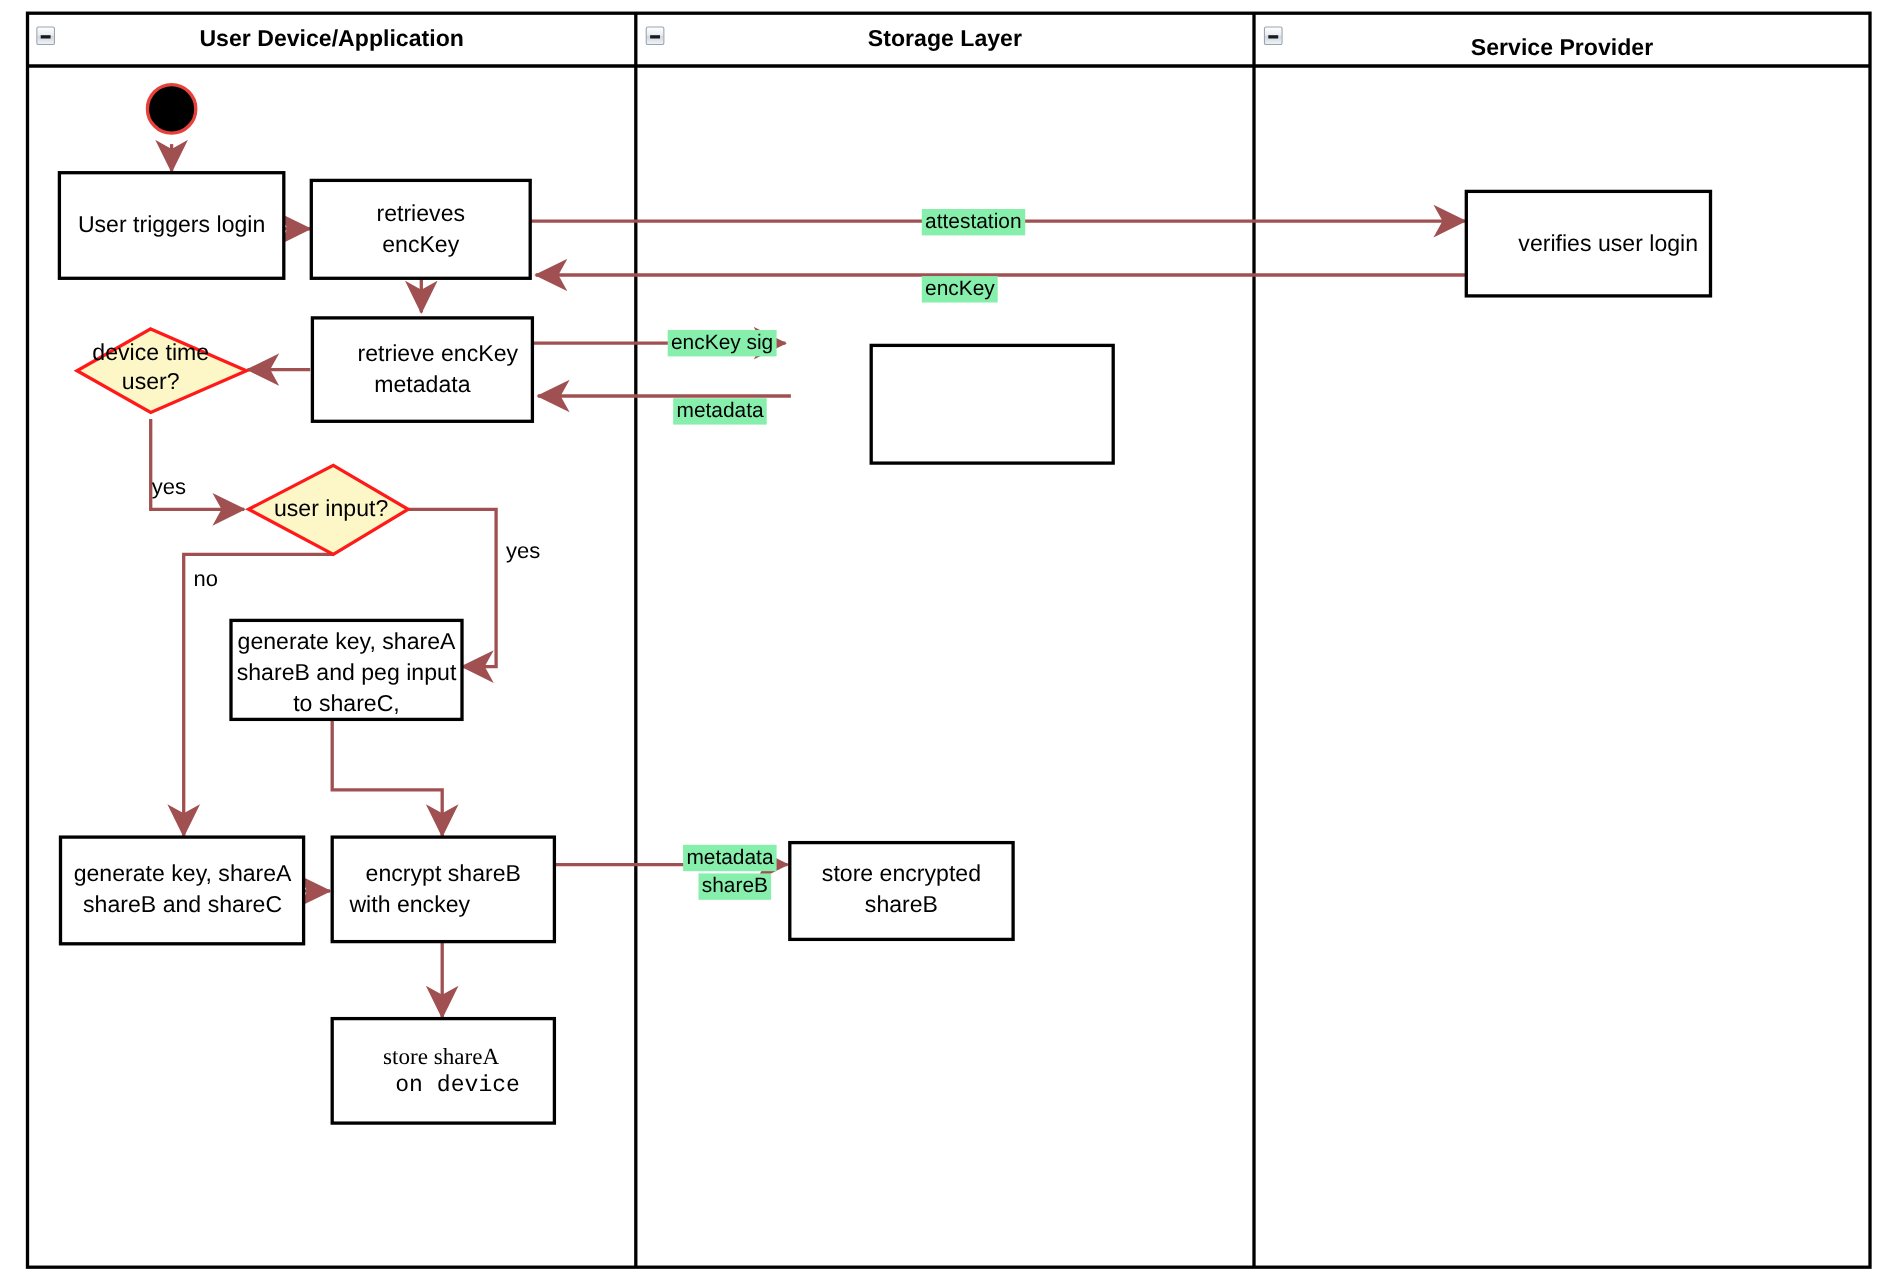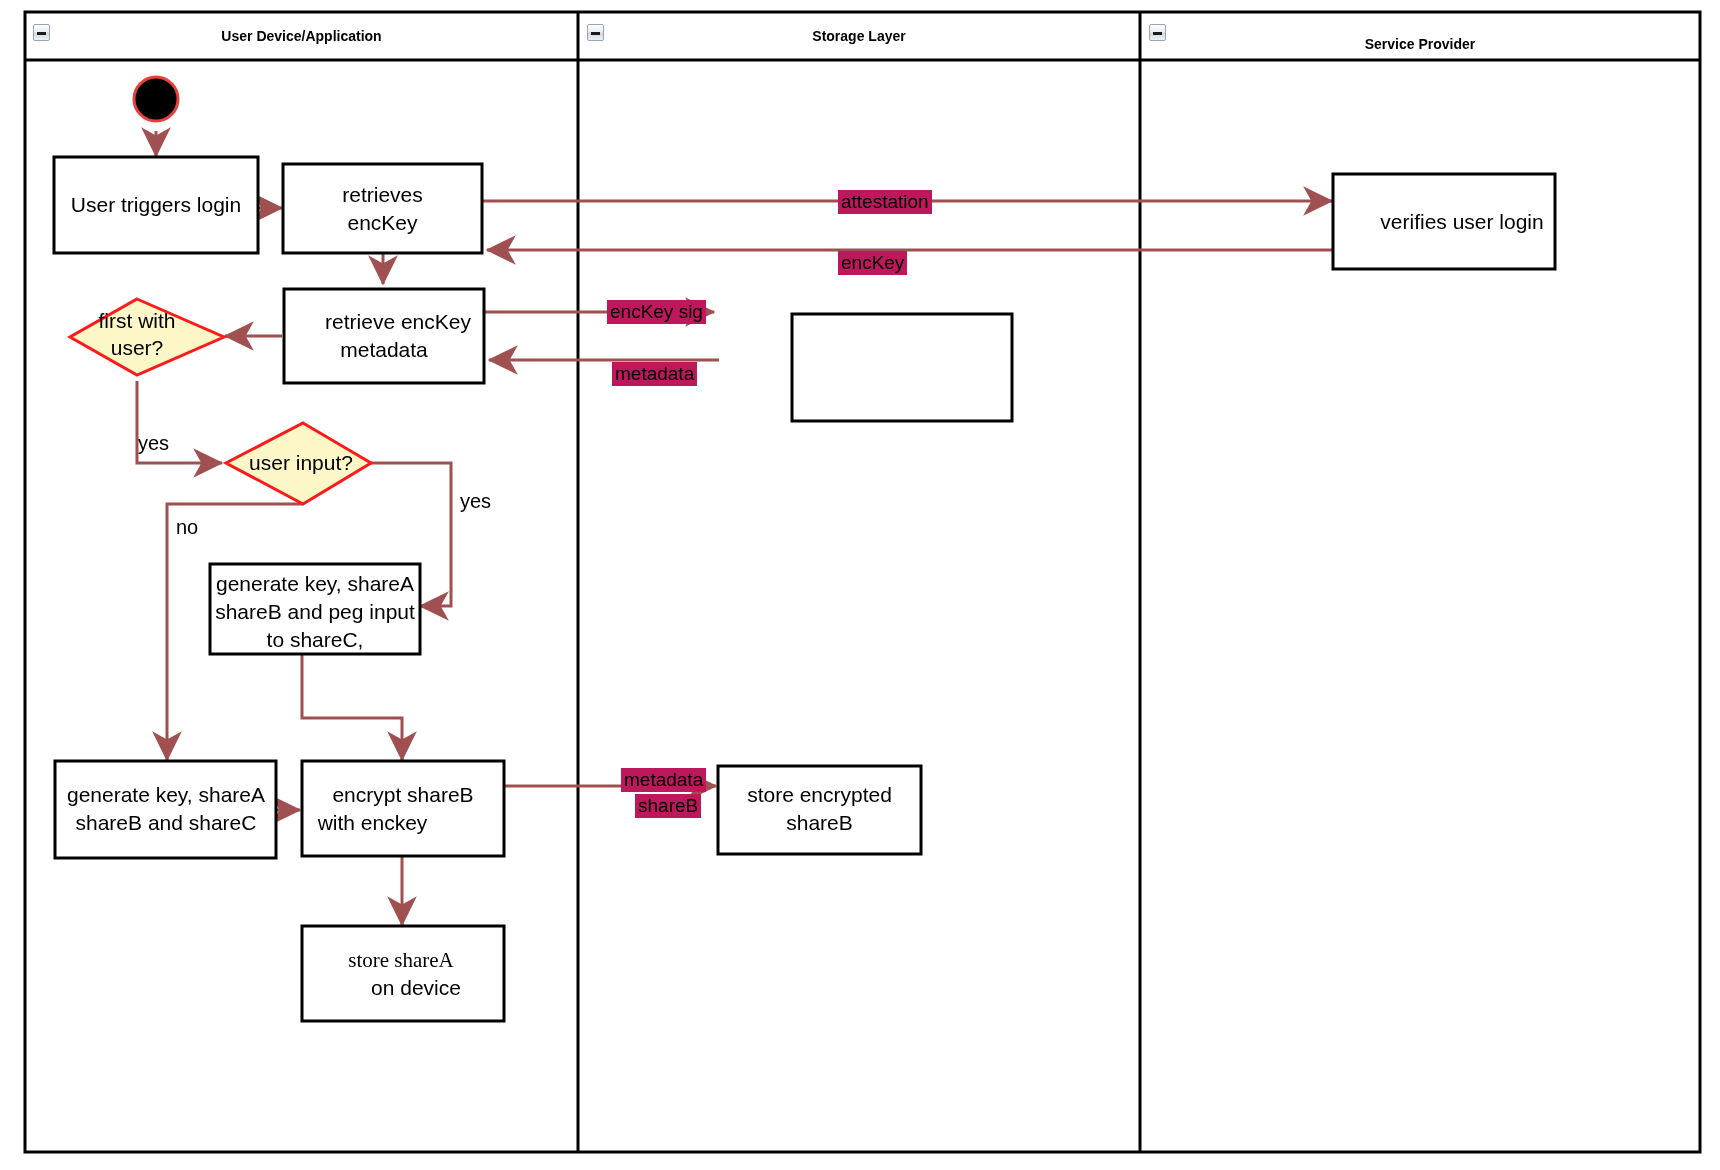--- a/index.html
+++ b/index.html
@@ -3,21 +3,21 @@
 <meta charset="utf-8">
 <style>
   html,body{margin:0;padding:0;background:#ffffff;}
   body{width:1720px;height:1170px;font-family:"Liberation Sans",sans-serif;position:relative;overflow:hidden;}
   #canvas{position:absolute;left:0;top:0;width:1720px;height:1170px;}
   svg#layer{position:absolute;left:0;top:0;width:1720px;height:1170px;}
 
   .lane-title{
     position:absolute;
     font-weight:bold;
-    font-size:14px;
+    font-size:21px;
     color:#000;
     text-align:center;
     display:flex;align-items:center;justify-content:center;
     pointer-events:none;
     border-radius:16px;
   }
   .collapse-icon{
     position:absolute;
     width:17px;height:17px;
     border:1px solid #9aa4ae;
@@ -39,21 +39,21 @@
     display:flex;align-items:center;justify-content:center;
     pointer-events:none;
   }
   .edge-label{
     position:absolute;
     font-size:19px;
     color:#000;
     text-align:left;
     line-height:1.25;
     white-space:nowrap;
-    background:#be185d;
+    background:#86efac;
     padding:0 3px;
     pointer-events:none;
   }
   .branch-label{
     position:absolute;
     font-size:20px;
     color:#000;
     white-space:nowrap;
     pointer-events:none;
   }
@@ -153,40 +153,40 @@
 
   <div class="node-label" style="left:283px;top:181px;width:199px;height:28px;">retrieves</div>
   <div class="node-label" style="left:283px;top:209px;width:199px;height:28px;">encKey</div>
 
   <div class="node-label" style="left:1333px;top:207px;width:222px;height:30px;padding-left:18px;">verifies user login</div>
 
   <div class="node-label" style="left:284px;top:308px;width:228px;height:28px;">retrieve encKey</div>
   <div class="node-label" style="left:284px;top:336px;width:200px;height:28px;">metadata</div>
 
 
-  <div class="node-label" style="left:70px;top:308px;width:134px;height:27px;">first with</div>
+  <div class="node-label" style="left:70px;top:308px;width:134px;height:27px;">device time</div>
   <div class="node-label" style="left:70px;top:335px;width:134px;height:27px;">user?</div>
 
   <div class="node-label" style="left:226px;top:448px;width:150px;height:30px;">user input?</div>
 
   <div class="node-label" style="left:195px;top:570px;width:240px;height:28px;">generate key, shareA</div>
   <div class="node-label" style="left:195px;top:598px;width:240px;height:28px;">shareB and peg input</div>
   <div class="node-label" style="left:195px;top:626px;width:240px;height:28px;">to shareC,</div>
 
   <div class="node-label" style="left:46px;top:781px;width:240px;height:28px;">generate key, shareA</div>
   <div class="node-label" style="left:46px;top:809px;width:240px;height:28px;">shareB and shareC</div>
 
   <div class="node-label" style="left:302px;top:781px;width:202px;height:28px;">encrypt shareB</div>
   <div class="node-label" style="left:290px;top:809px;width:165px;height:28px;">with enckey</div>
 
   <div class="node-label" style="left:718px;top:781px;width:203px;height:28px;">store encrypted</div>
   <div class="node-label" style="left:718px;top:809px;width:203px;height:28px;">shareB</div>
 
   <div class="node-label" style="left:300px;top:946px;width:202px;height:28px;font-family:Liberation Serif, serif;">store shareA</div>
-  <div class="node-label" style="left:302px;top:974px;width:228px;height:28px;">on device</div>
+  <div class="node-label" style="left:302px;top:974px;width:228px;height:28px;font-family:Liberation Mono, monospace;">on device</div>
 
   <div class="edge-label" style="left:838px;top:190px;">attestation</div>
 
   <div class="edge-label" style="left:838px;top:251px;">encKey</div>
 
   <div class="edge-label" style="left:607px;top:300px;">encKey sig</div>
 
   <div class="edge-label" style="left:612px;top:362px;">metadata</div>
 
   <div class="edge-label" style="left:621px;top:768px;">metadata</div>

